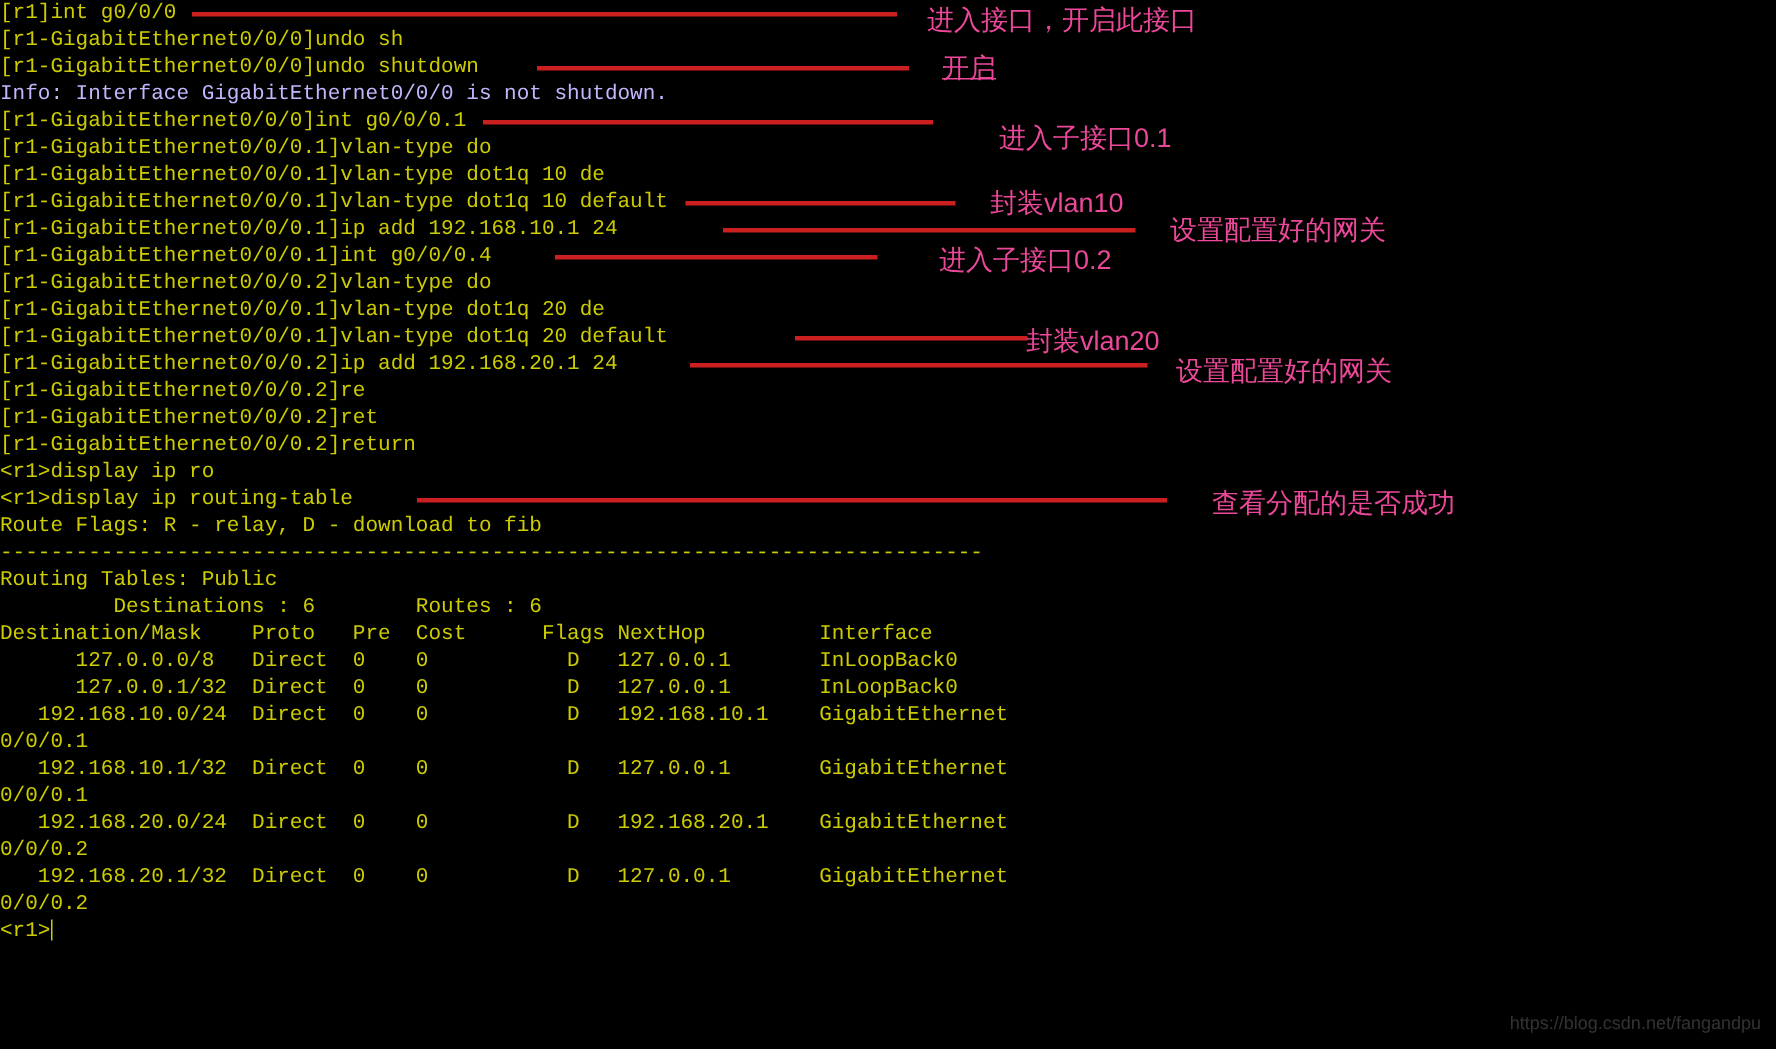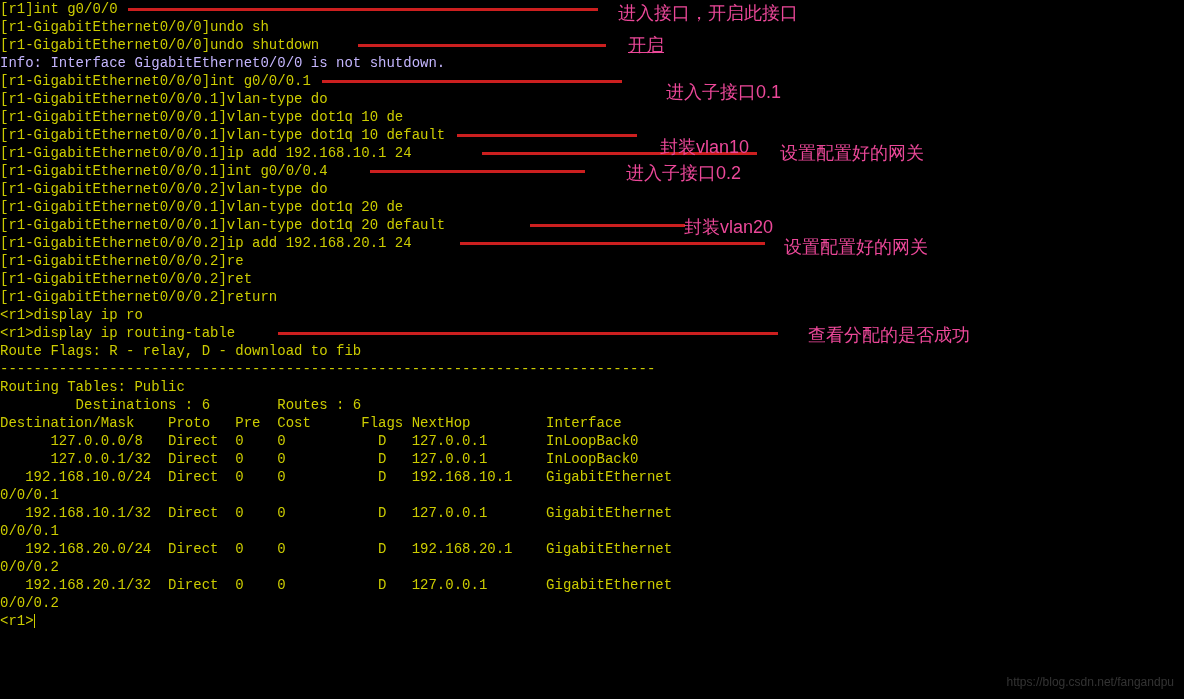--- a/index.html
+++ b/index.html
@@ -96,20 +96,20 @@
 <div class="underline" style="left:457px; top:134px; width:180px;"></div>
 <div class="underline" style="left:482px; top:152px; width:275px;"></div>
 <div class="underline" style="left:370px; top:170px; width:215px;"></div>
 <div class="underline" style="left:530px; top:224px; width:155px;"></div>
 <div class="underline" style="left:460px; top:242px; width:305px;"></div>
 <div class="underline" style="left:278px; top:332px; width:500px;"></div>
 
 <div class="annot" style="left:618px; top:4px;">进入接口，开启此接口</div>
 <div class="annot" style="left:628px; top:36px;text-decoration:underline;">开启</div>
 <div class="annot" style="left:666px; top:72px;margin-top:11px;">进入子接口0.1</div>
-<div class="annot" style="left:660px; top:126px;margin-top:12px;">封装vlan10</div>
+<div class="annot" style="left:660px; top:126px;">封装vlan10</div>
 <div class="annot" style="left:780px; top:144px;">设置配置好的网关</div>
 <div class="annot" style="left:626px; top:164px;">进入子接口0.2</div>
 <div class="annot" style="left:684px; top:218px;">封装vlan20</div>
 <div class="annot" style="left:784px; top:238px;">设置配置好的网关</div>
 <div class="annot" style="left:808px; top:326px;">查看分配的是否成功</div>
 
 <div class="watermark">https://blog.csdn.net/fangandpu</div>
 
 </body></html>

